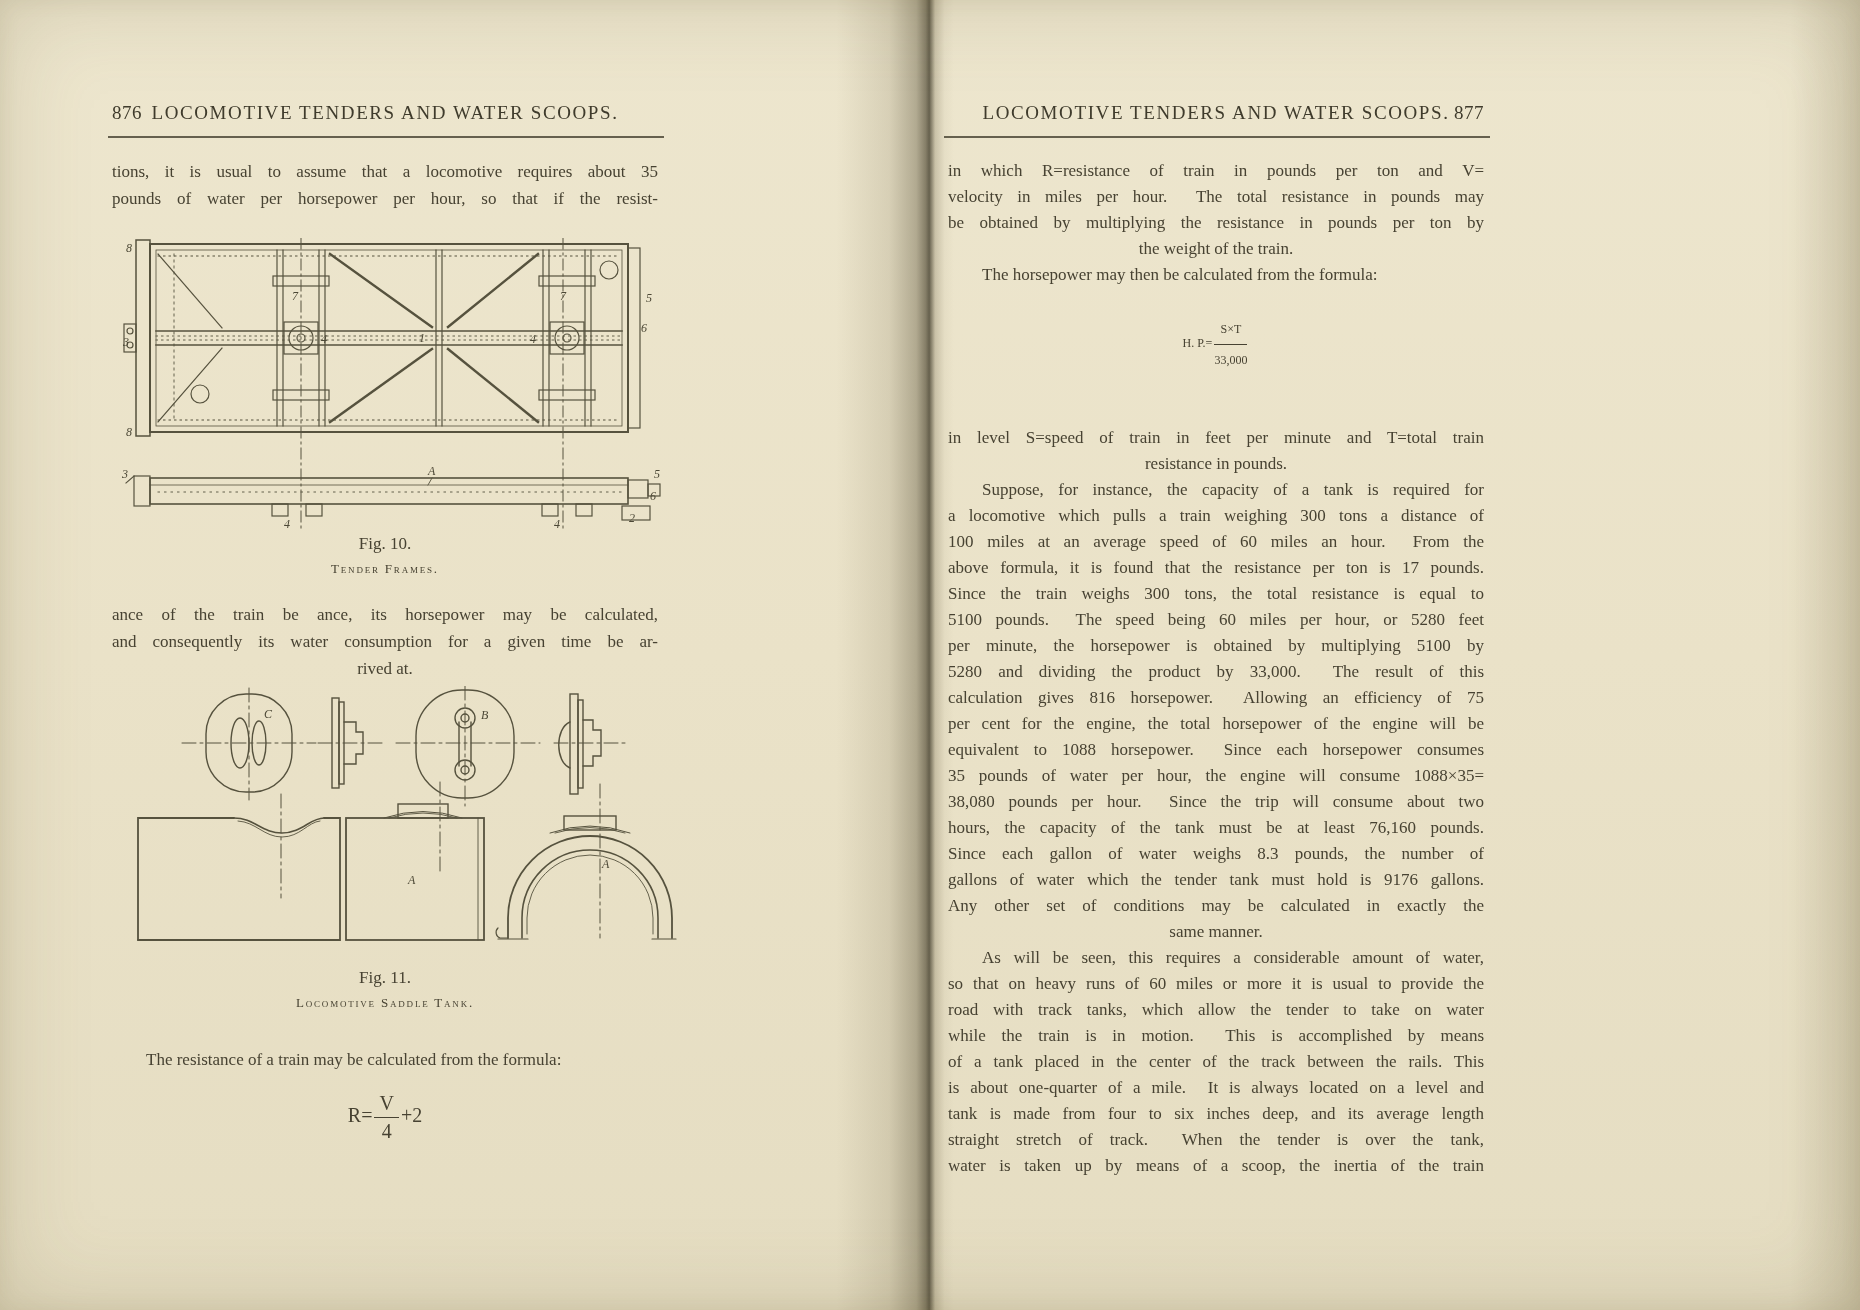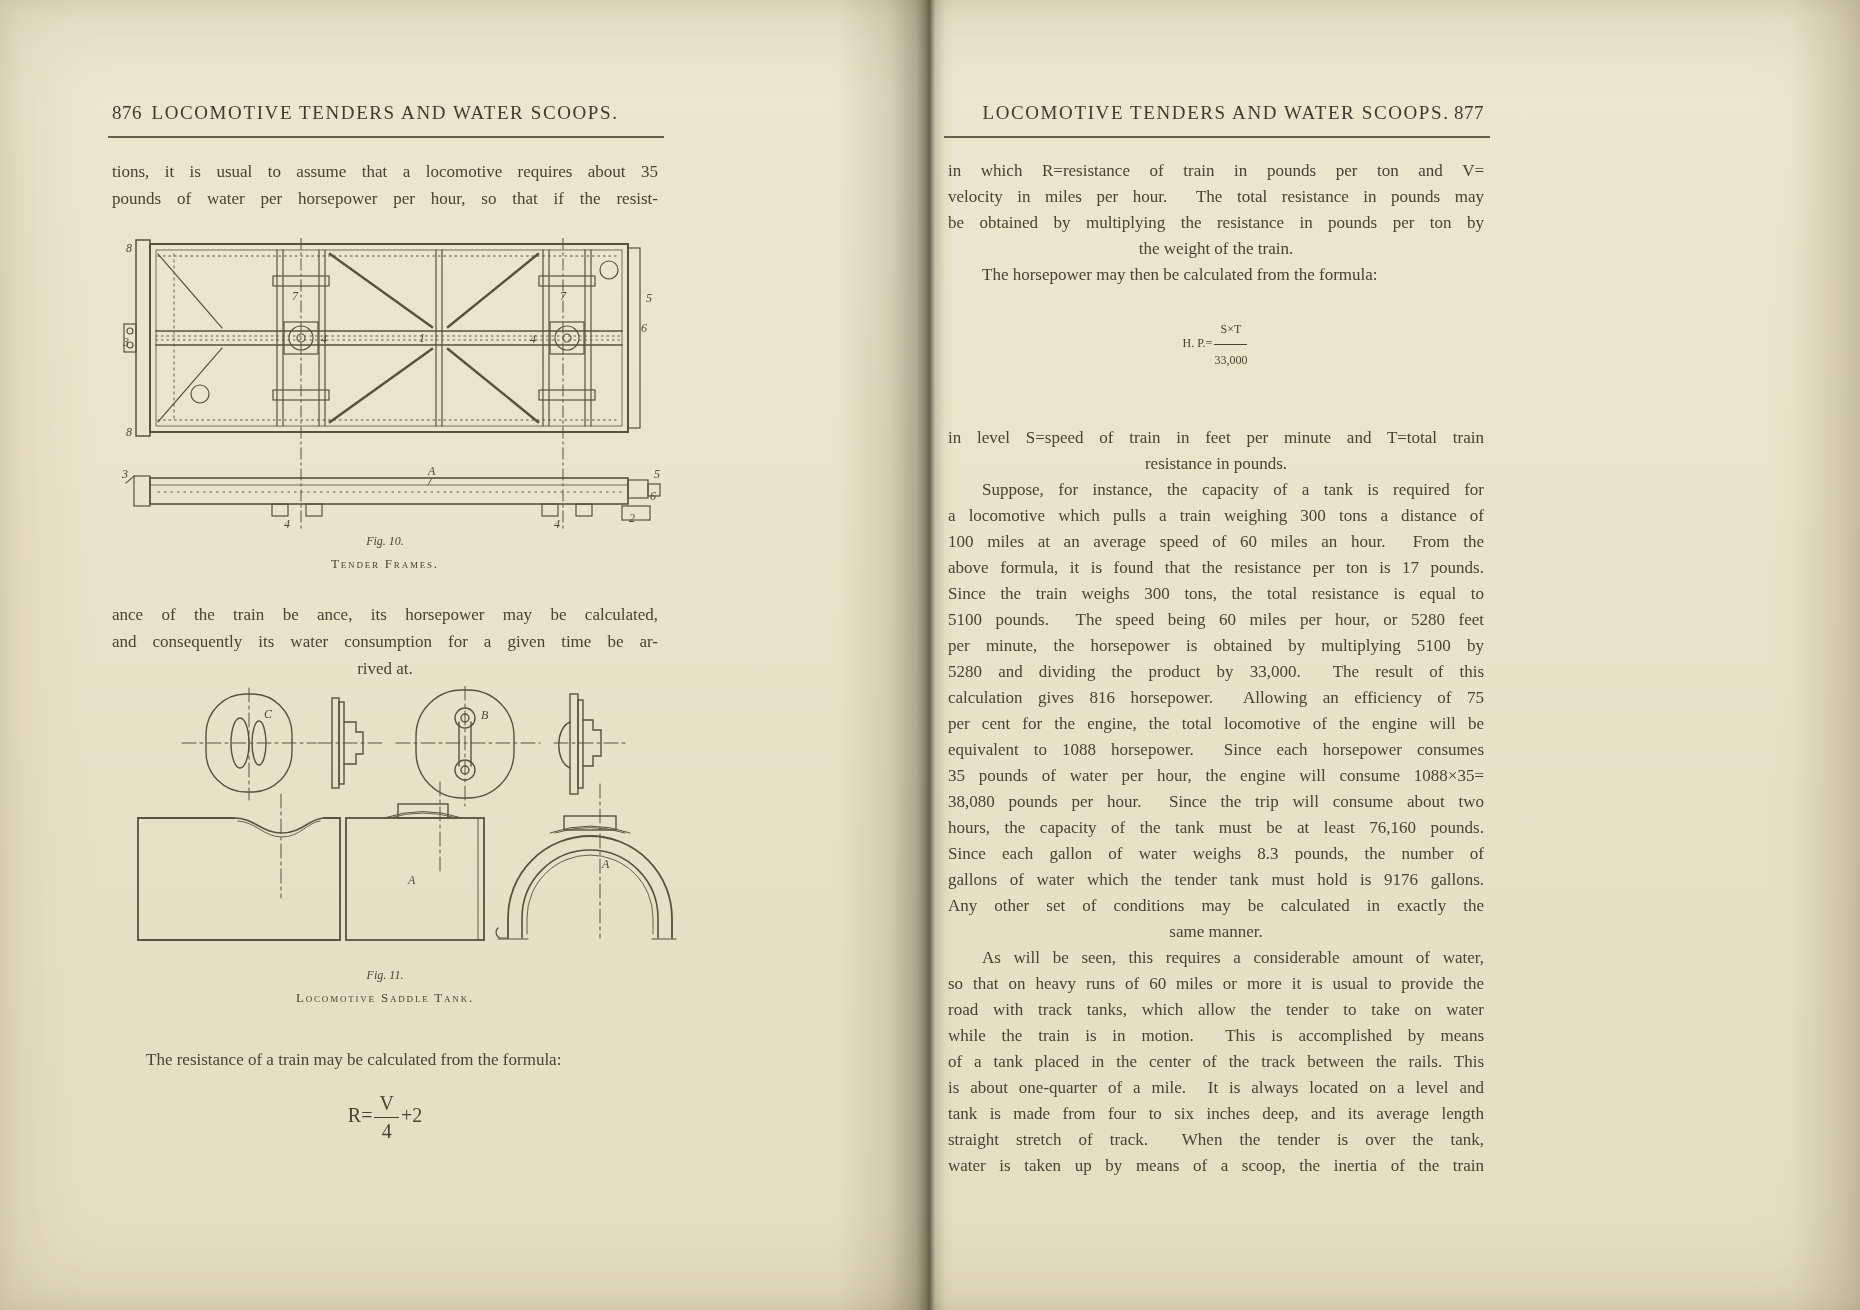--- a/index.html
+++ b/index.html
@@ -50,21 +50,21 @@
   .col{position:absolute;left:948px;top:158px;width:536px;font-size:17px;line-height:26px;}
   .col .line{height:26px;}
   .line{text-align:justify;overflow:hidden;}
   .line::after{content:"";display:inline-block;width:100%;height:0;}
   .para.endshort .line:last-child{text-align:center;}
   .para.endshort .line:last-child::after{display:none;}
   .indent .line:first-child{text-indent:34px;}
   .oneline{text-indent:34px;}
   
   .caption{position:absolute;left:112px;width:546px;text-align:center;}
-  .cap-fig{font-size:12px;margin-bottom:7px;font-style:italic;}
+  .cap-fig{font-size:17px;margin-bottom:7px;}
   .cap-title{font-variant:small-caps;font-size:13px;letter-spacing:1.8px;}
   
   .formula{text-align:center;font-size:20px;}
   .pg-left .formula{position:absolute;left:112px;width:546px;}
   .f-hp{margin:28px 0 52px;font-size:12px;}
   .frac{display:inline-block;vertical-align:middle;text-align:center;margin:0 2px;}
   .frac .num{display:block;border-bottom:1.5px solid var(--ink);padding:0 5px 2px;}
   .frac .den{display:block;padding-top:2px;}
   
   .fig{position:absolute;margin:0;}
@@ -301,21 +301,21 @@
       <div class="para endshort indent">
           <div class="line">Suppose, for instance, the capacity of a tank is required for</div>
           <div class="line">a locomotive which pulls a train weighing 300 tons a distance of</div>
           <div class="line">100 miles at an average speed of 60 miles an hour.&nbsp; From the</div>
           <div class="line">above formula, it is found that the resistance per ton is 17 pounds.</div>
           <div class="line">Since the train weighs 300 tons, the total resistance is equal to</div>
           <div class="line">5100 pounds.&nbsp; The speed being 60 miles per hour, or 5280 feet</div>
           <div class="line">per minute, the horsepower is obtained by multiplying 5100 by</div>
           <div class="line">5280 and dividing the product by 33,000.&nbsp; The result of this</div>
           <div class="line">calculation gives 816 horsepower.&nbsp; Allowing an efficiency of 75</div>
-          <div class="line">per cent for the engine, the total locomotive of the engine will be</div>
+          <div class="line">per cent for the engine, the total horsepower of the engine will be</div>
           <div class="line">equivalent to 1088 horsepower.&nbsp; Since each horsepower consumes</div>
           <div class="line">35 pounds of water per hour, the engine will consume 1088×35=</div>
           <div class="line">38,080 pounds per hour.&nbsp; Since the trip will consume about two</div>
           <div class="line">hours, the capacity of the tank must be at least 76,160 pounds.</div>
           <div class="line">Since each gallon of water weighs 8.3 pounds, the number of</div>
           <div class="line">gallons of water which the tender tank must hold is 9176 gallons.</div>
           <div class="line">Any other set of conditions may be calculated in exactly the</div>
           <div class="line">same manner.</div>
         </div>
 

